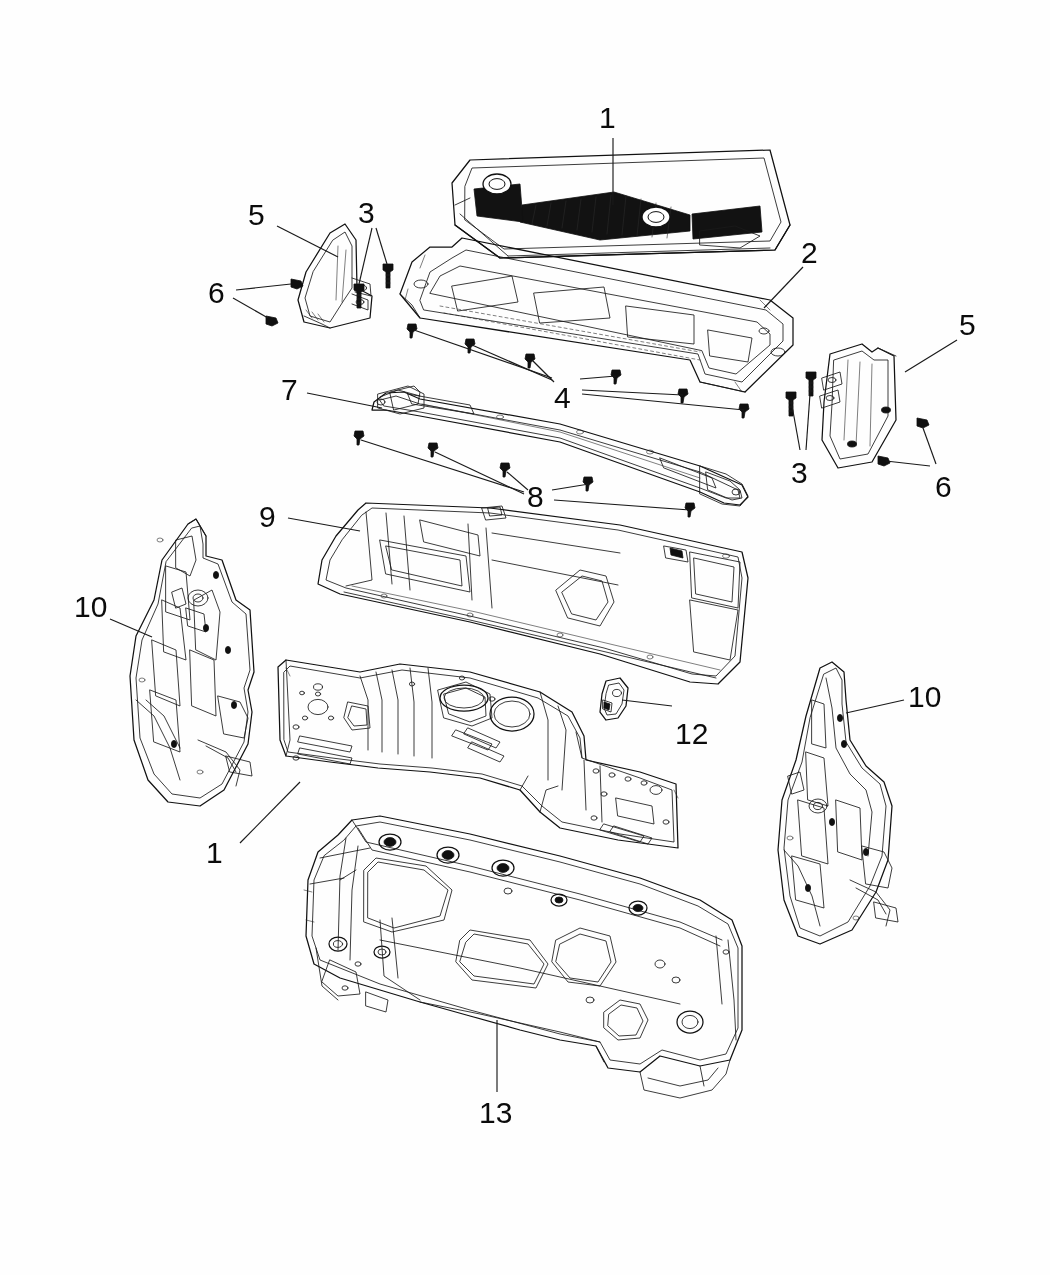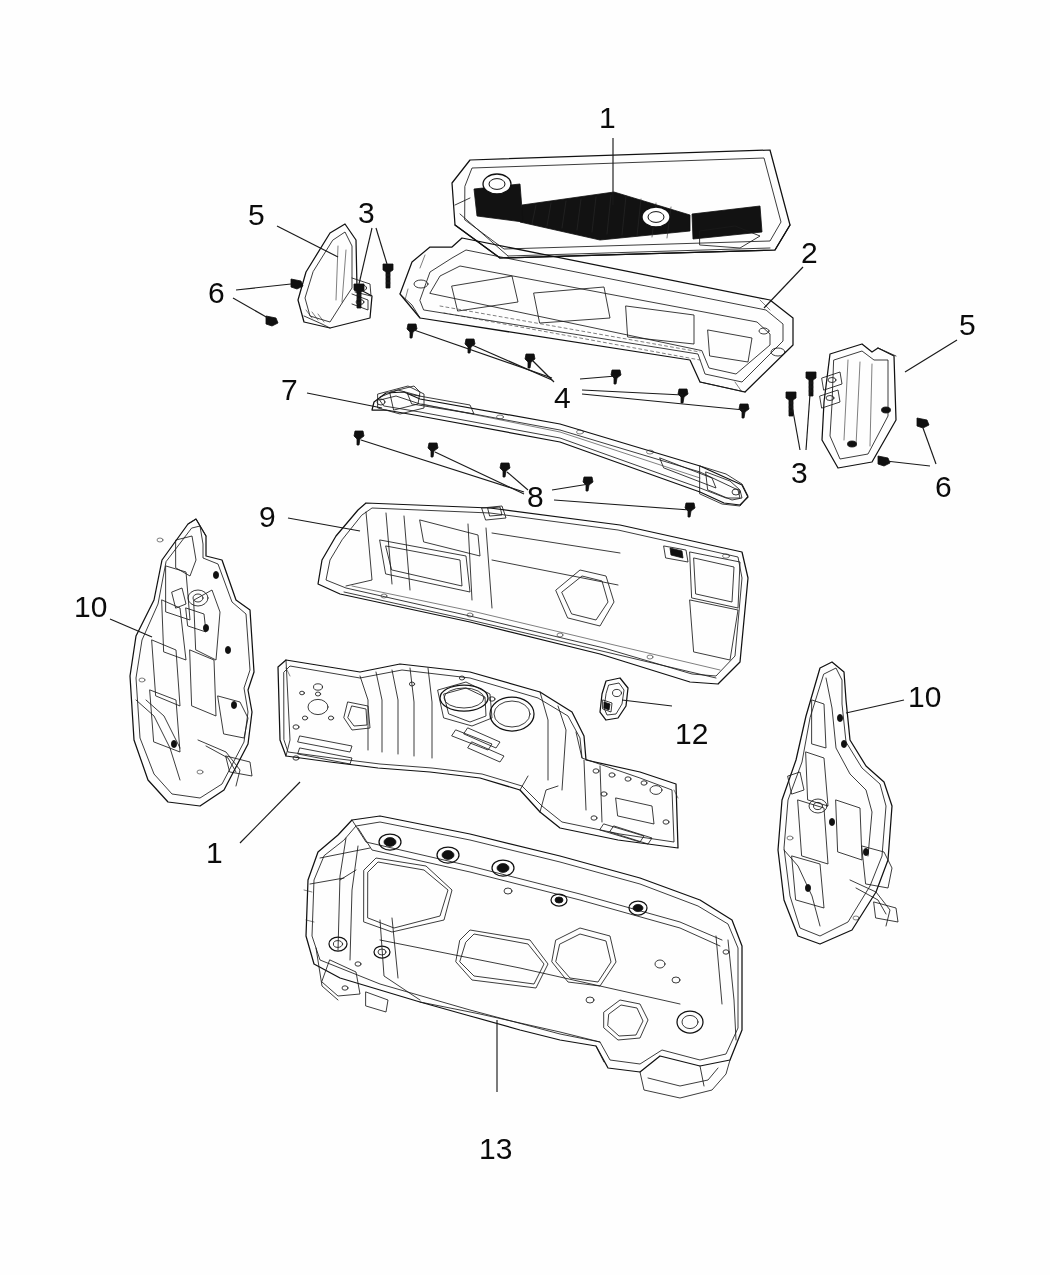--- a/index.html
+++ b/index.html
@@ -496,15 +496,15 @@
 <div class="callout" style="left:959px;top:310px;">5</div>
 <div class="callout" style="left:791px;top:458px;">3</div>
 <div class="callout" style="left:935px;top:472px;">6</div>
 <div class="callout" style="left:281px;top:375px;">7</div>
 <div class="callout" style="left:527px;top:482px;">8</div>
 <div class="callout" style="left:259px;top:502px;">9</div>
 <div class="callout" style="left:74px;top:592px;">10</div>
 <div class="callout" style="left:206px;top:838px;">1</div>
 <div class="callout" style="left:675px;top:702px;margin-top:17px;">12</div>
 <div class="callout" style="left:908px;top:682px;">10</div>
-<div class="callout" style="left:479px;top:1134px;">13</div>
+<div class="callout" style="left:479px;top:1098px;">13</div>
 
 </div>
 
 </body></html>

